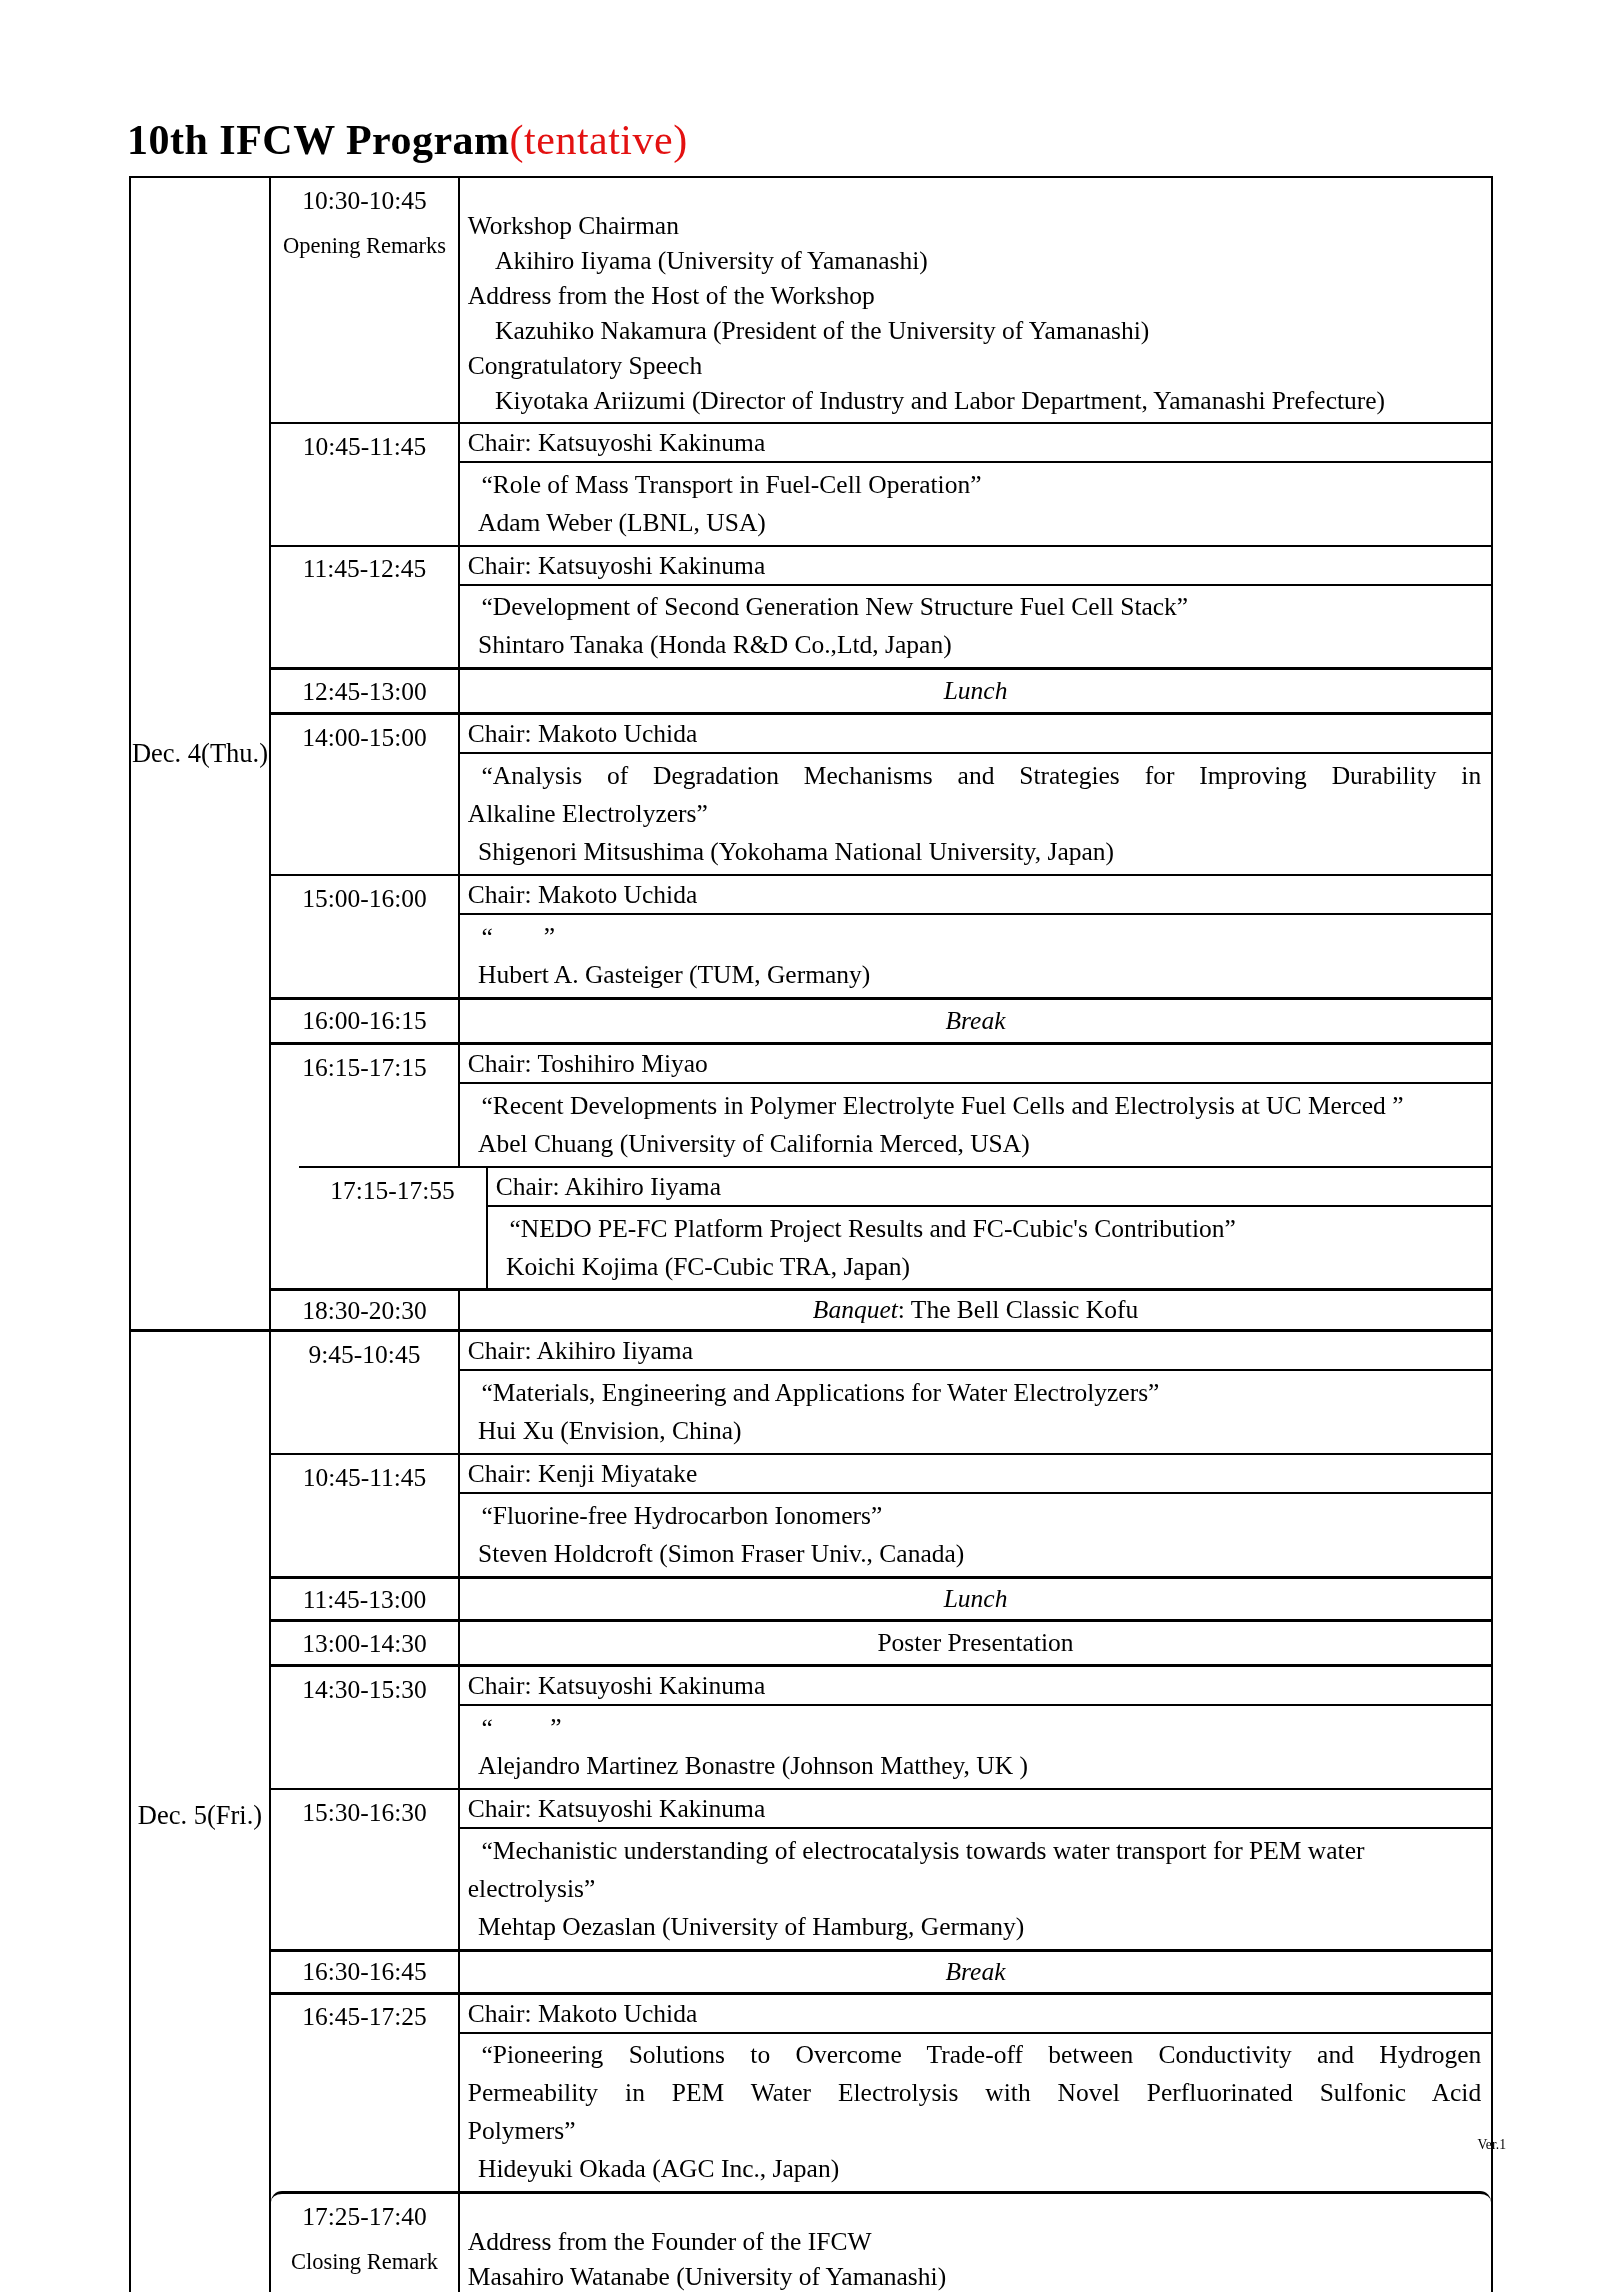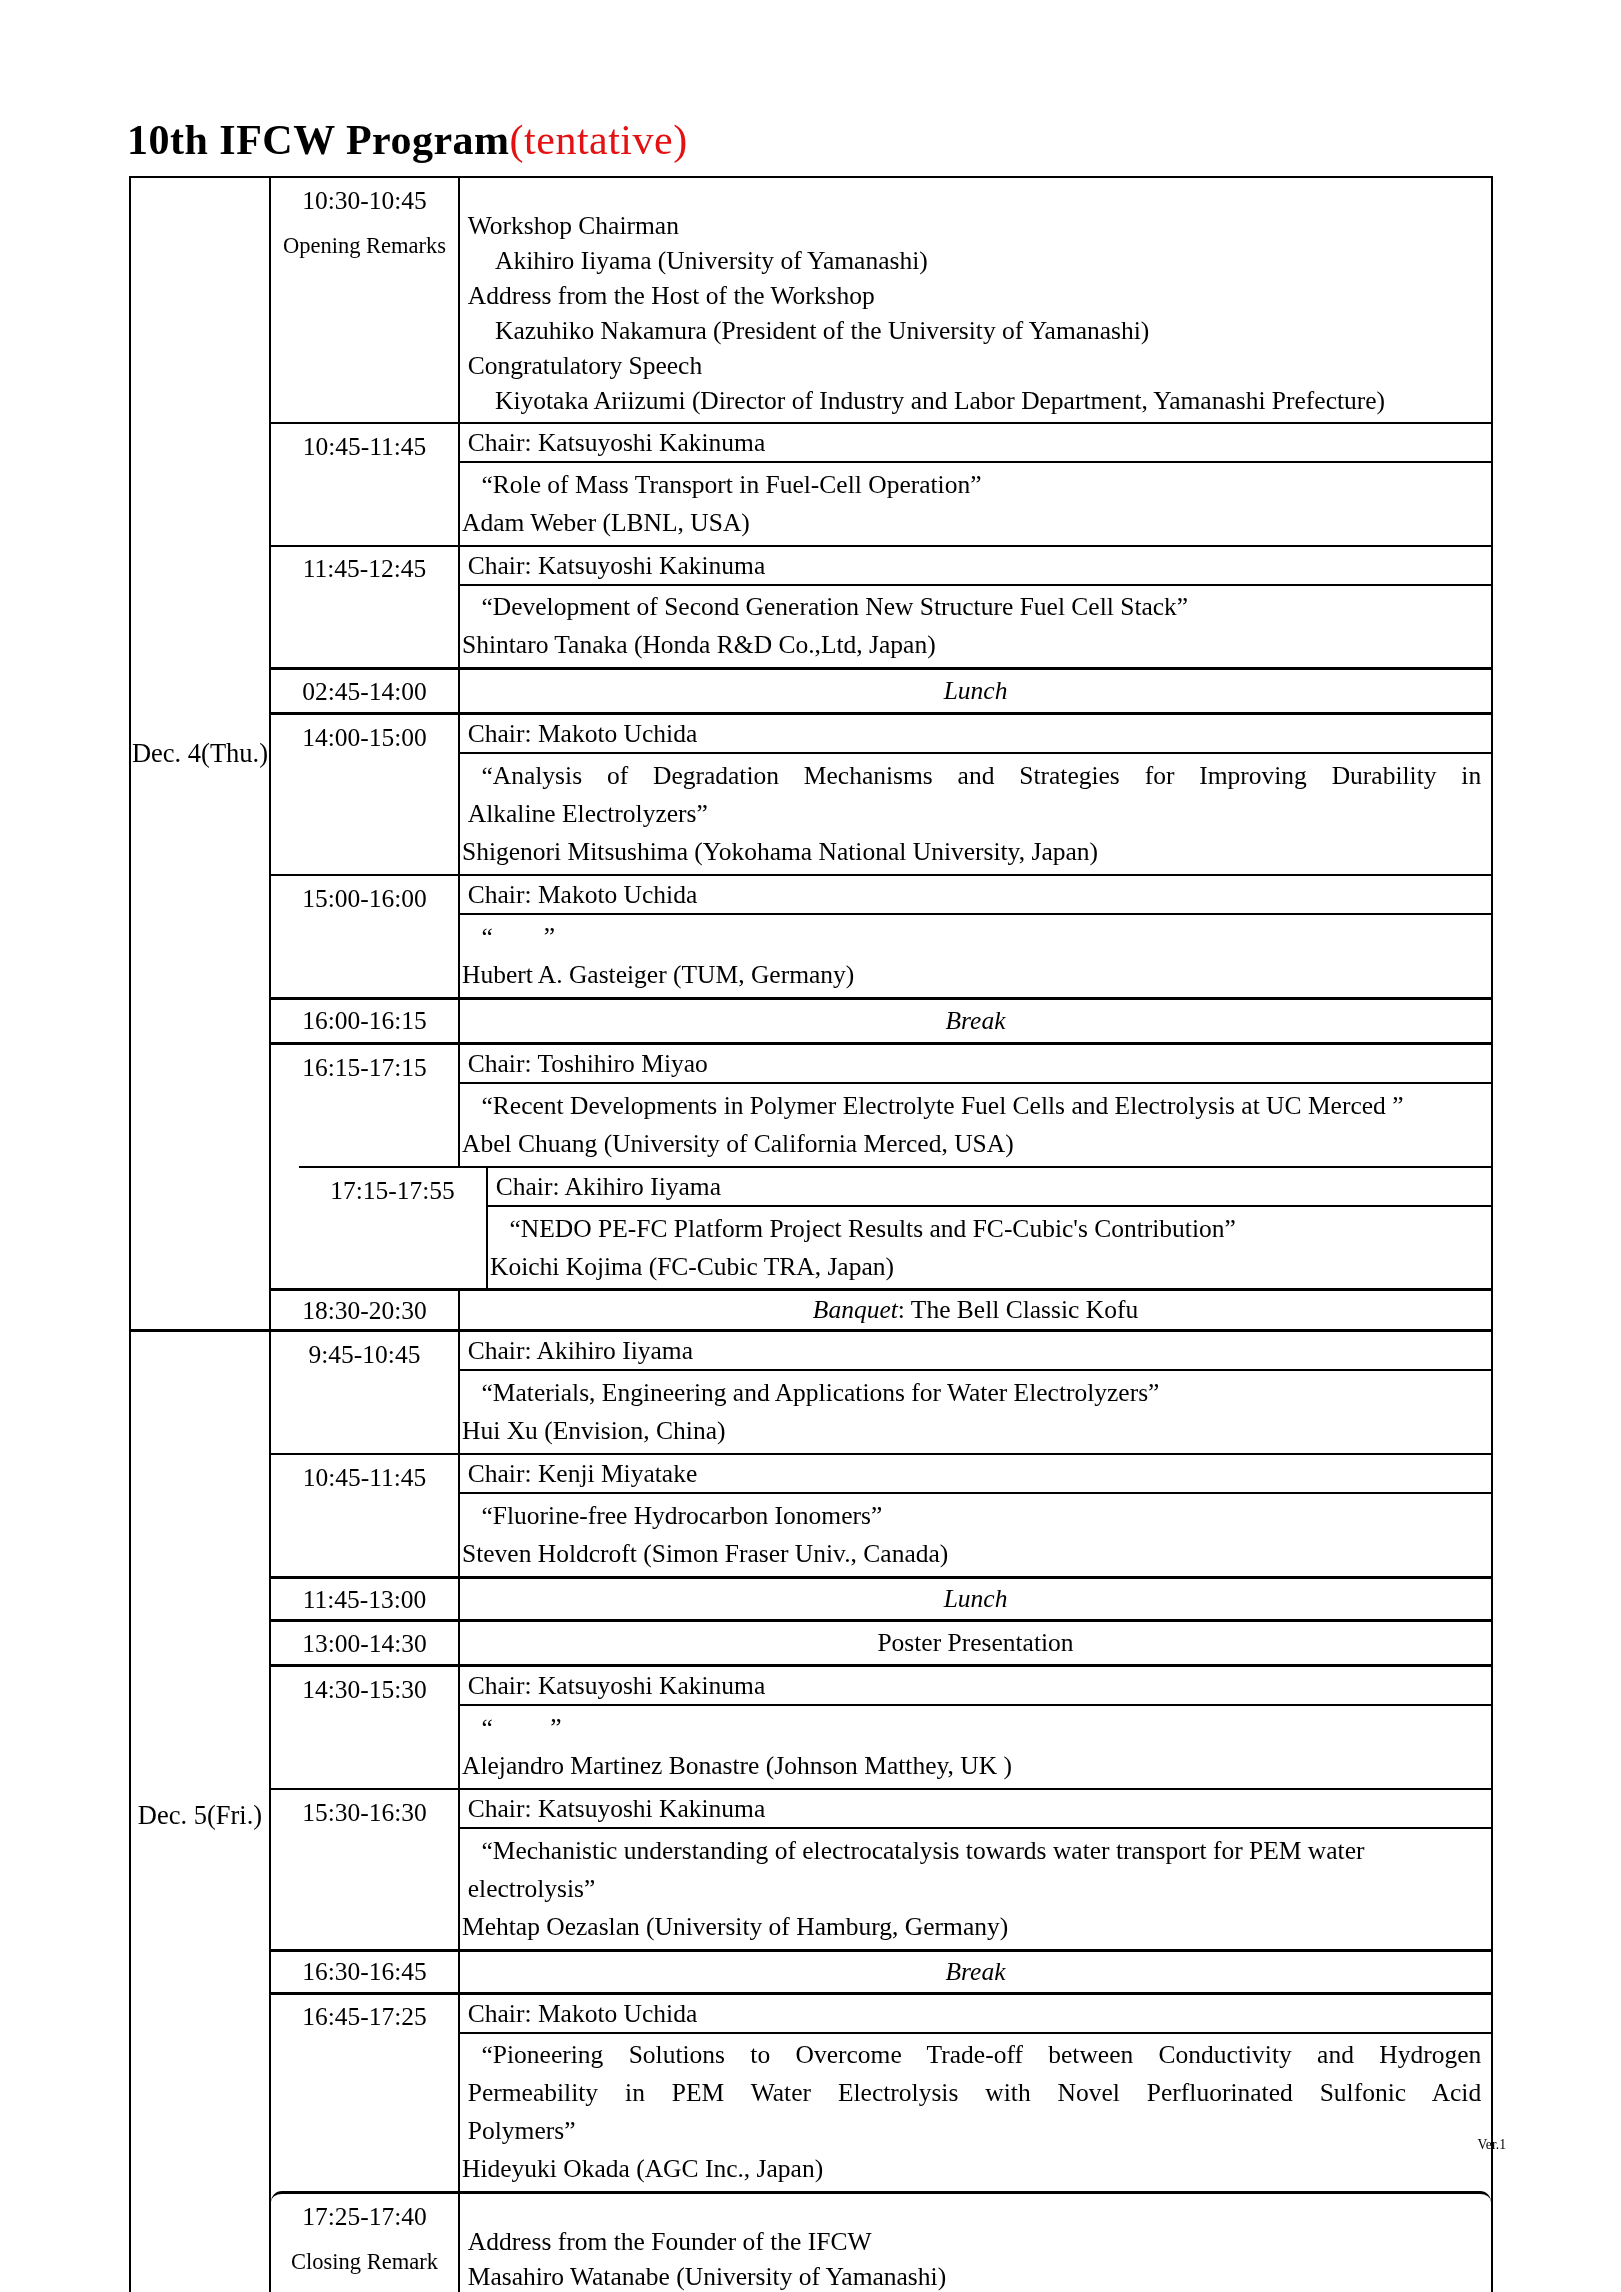--- a/index.html
+++ b/index.html
@@ -51,21 +51,21 @@
   .talk-body{flex:1;display:flex;flex-direction:column;justify-content:center;padding:2.9px 0 2.9px 0;}
   .title-line{
     line-height:38px;padding-left:7.8px;padding-right:9.8px;
     white-space:pre-wrap;
   }
   .title-line.first{text-indent:13.7px;}
   .title-line.justify{
     white-space:normal;
     text-align:justify;text-align-last:justify;
   }
-  .speaker-line{line-height:38px;padding-left:2px;white-space:nowrap;}
+  .speaker-line{line-height:38px;padding-left:18px;white-space:nowrap;}
   .info-body{flex:1;display:flex;flex-direction:column;justify-content:center;padding:3.9px 0;margin-top:26px;}
   .info-line{line-height:35px;padding-left:7.8px;padding-right:7.8px;white-space:nowrap;}
   .info-line.indented{padding-left:35px;}
   .special-content{
     flex:1;display:flex;align-items:center;justify-content:center;
     font-size:25.5px;text-align:center;
   }
   .special-content .it{font-style:italic;}
   .version{
     position:absolute;left:129px;top:2137px;width:1377px;
@@ -122,21 +122,21 @@
             <div class="content-cell">
               <div class="chair-line">Chair: Katsuyoshi Kakinuma</div>
               <div class="talk-body">
                 <div class="title-line first">“Development of Second Generation New Structure Fuel Cell Stack”</div>
                 <div class="speaker-line">Shintaro Tanaka (Honda R&amp;D Co.,Ltd, Japan)</div>
               </div>
             </div>
           </div>
           <div class="block special" style="min-height: 45px; border-top-width: 3.9px;">
             <div class="time-cell">
-              <div class="time-range">02:45-14:00</div>
+              <div class="time-range">12:45-13:00</div>
             </div>
             <div class="content-cell">
               <div class="special-content">
                 <span class="it">Lunch</span>
               </div>
             </div>
           </div>
           <div class="block talk" style="min-height: 157px; border-top-width: 3.9px;">
             <div class="time-cell">
               <div class="time-range">14:00-15:00</div>

